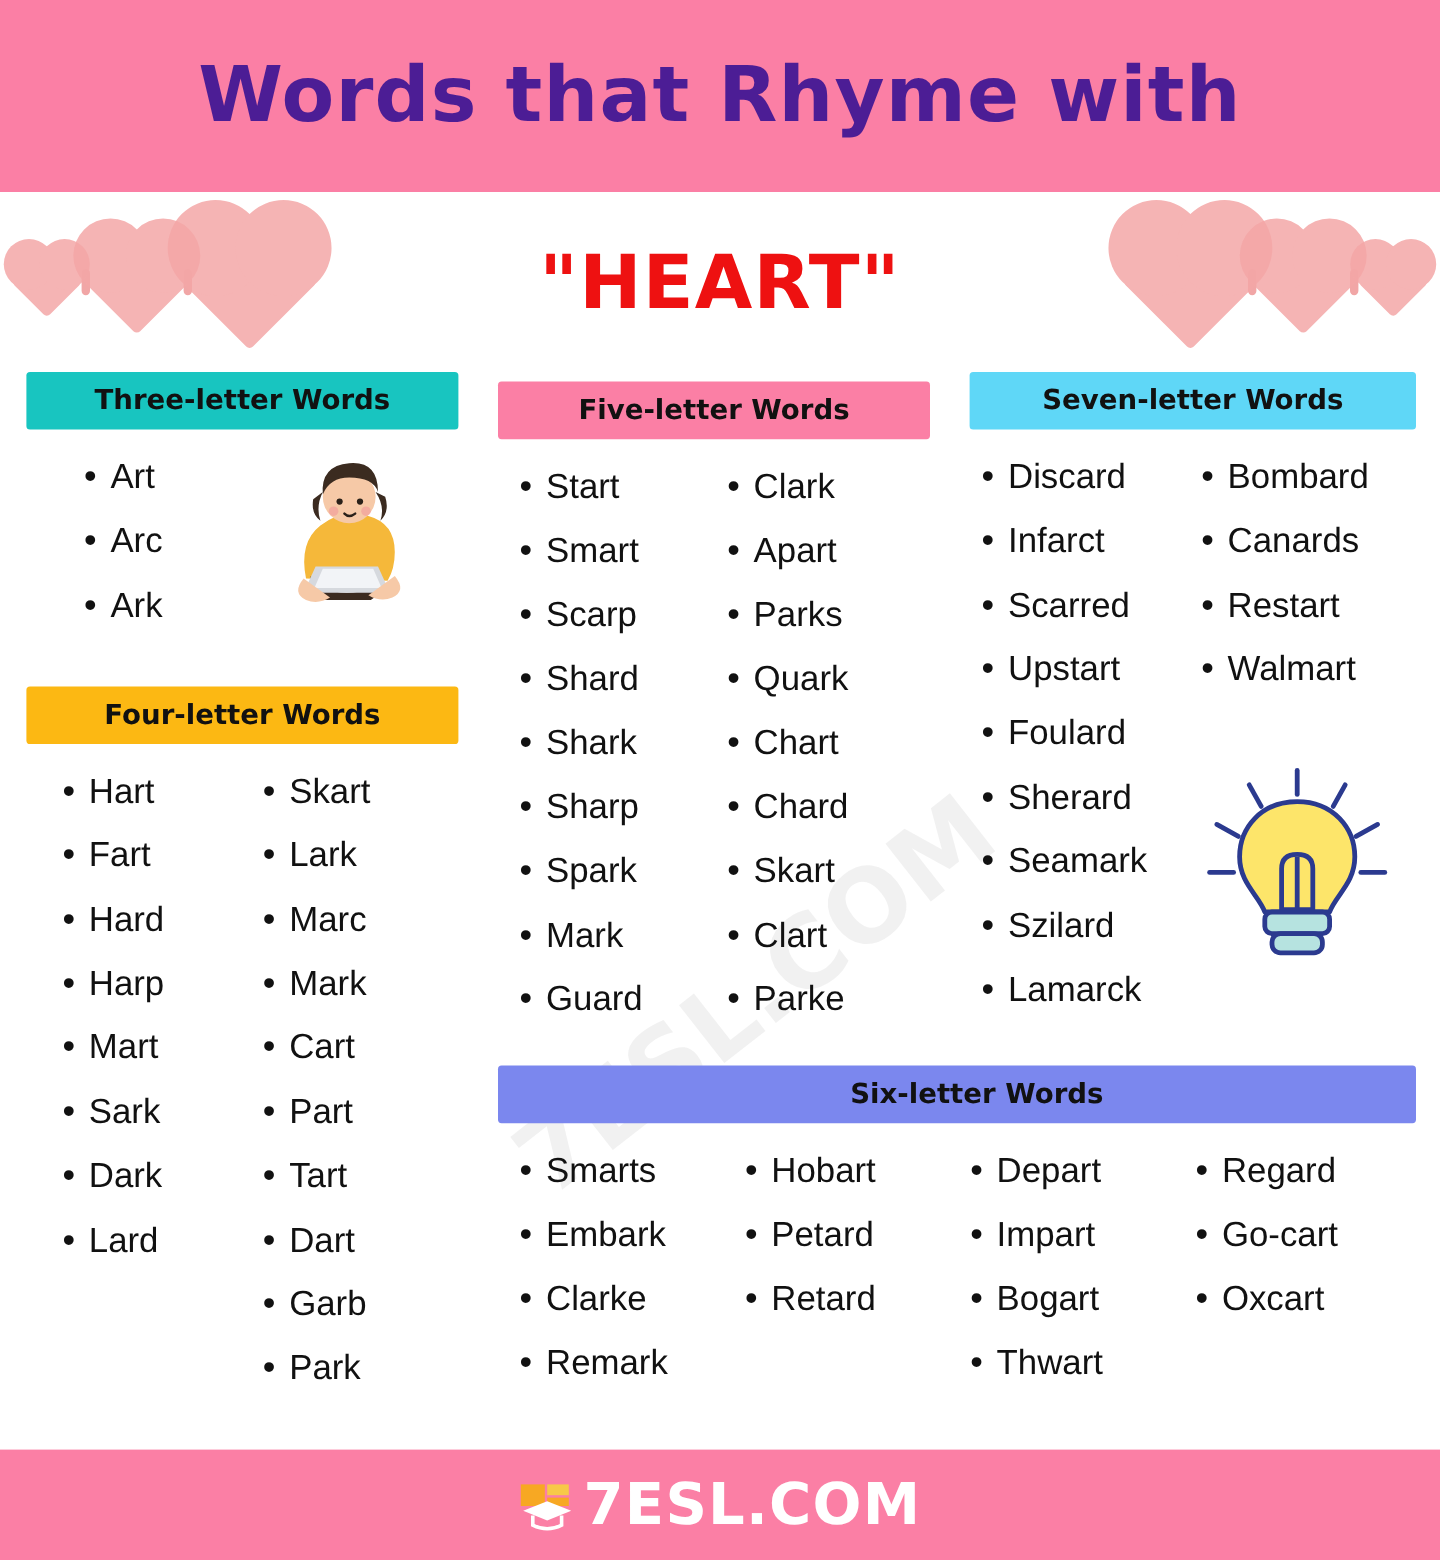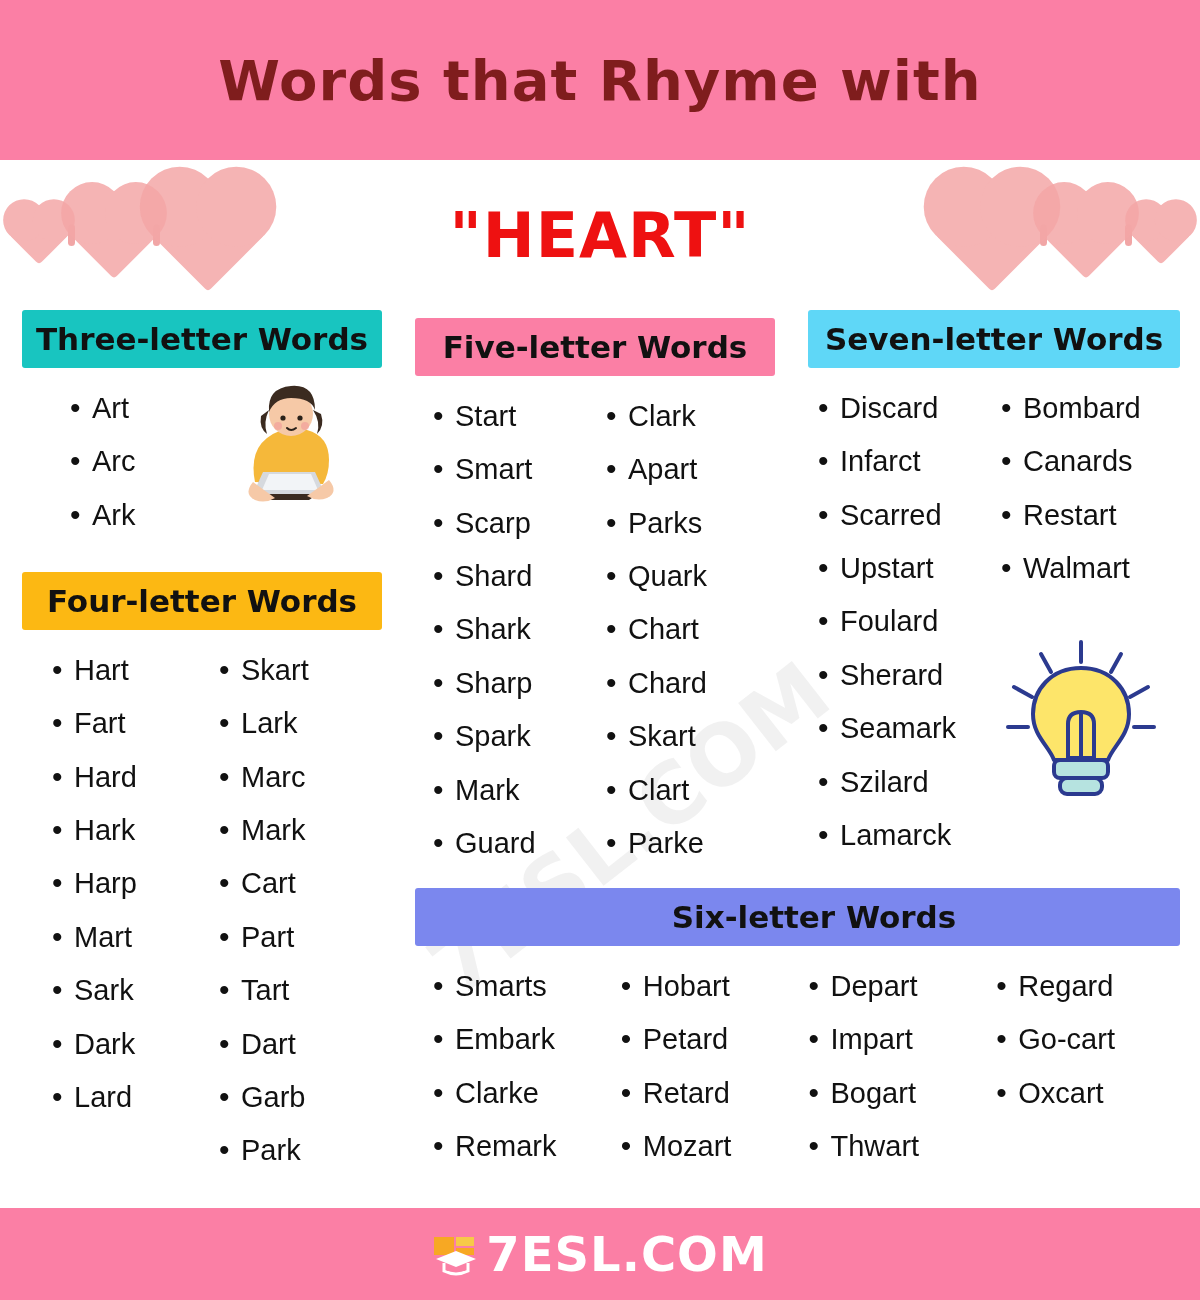--- a/index.html
+++ b/index.html
@@ -12,23 +12,23 @@
   .page { position: relative; width: 1200px; height: 1300px; background: #fff; }
 
   
   .header-band {
     background: #fb7fa5;
     height: 160px;
     display: flex; align-items: center; justify-content: center;
   }
   .header-title {
     font-family: "DejaVu Sans", sans-serif;
-    font-size: 56px;
+    font-size: 64px;
     font-weight: 700;
-    color: #7f1d1d;
+    color: #4c1d95;
     letter-spacing: 1px;
     white-space: nowrap;
   }
 
   .subtitle-band {
     height: 150px;
     position: relative;
     display: flex; align-items: center; justify-content: center;
     background: #fff;
   }
@@ -61,21 +61,21 @@
   .spark { width: 7px; height: 22px; background: #f1a6a6; border-radius: 4px; }
 
   
   .content { position: relative; padding: 0 22px; }
 
   .col-title {
     display: block;
     text-align: center;
     font-family: "DejaVu Sans", sans-serif;
     font-weight: 700;
-    font-size: 31px;
+    font-size: 23px;
     color: #111;
     padding: 11px 8px;
     border-radius: 3px;
   }
   .t-teal   { background: #18c5c0; }
   .t-pink   { background: #fb7fa5; }
   .t-cyan   { background: #5fd7f7; }
   .t-orange { background: #fcb813; }
   .t-blue   { background: #7b87ee; padding-left: 41px; }
 
@@ -210,21 +210,20 @@
       </svg>
     </div>
 
     <div class="block" id="four-block">
       <div class="col-title t-orange">Four-letter Words</div>
       <div id="four-cols">
         <ul class="words">
           <li>Hart</li>
           <li>Fart</li>
           <li>Hard</li>
-          <li>Hark</li>
           <li>Harp</li>
           <li>Mart</li>
           <li>Sark</li>
           <li>Dark</li>
           <li>Lard</li>
         </ul>
         <ul class="words">
           <li>Skart</li>
           <li>Lark</li>
           <li>Marc</li>
@@ -313,21 +312,20 @@
         <ul class="words">
           <li>Smarts</li>
           <li>Embark</li>
           <li>Clarke</li>
           <li>Remark</li>
         </ul>
         <ul class="words">
           <li>Hobart</li>
           <li>Petard</li>
           <li>Retard</li>
-          <li>Mozart</li>
         </ul>
         <ul class="words">
           <li>Depart</li>
           <li>Impart</li>
           <li>Bogart</li>
           <li>Thwart</li>
         </ul>
         <ul class="words">
           <li>Regard</li>
           <li>Go-cart</li>

